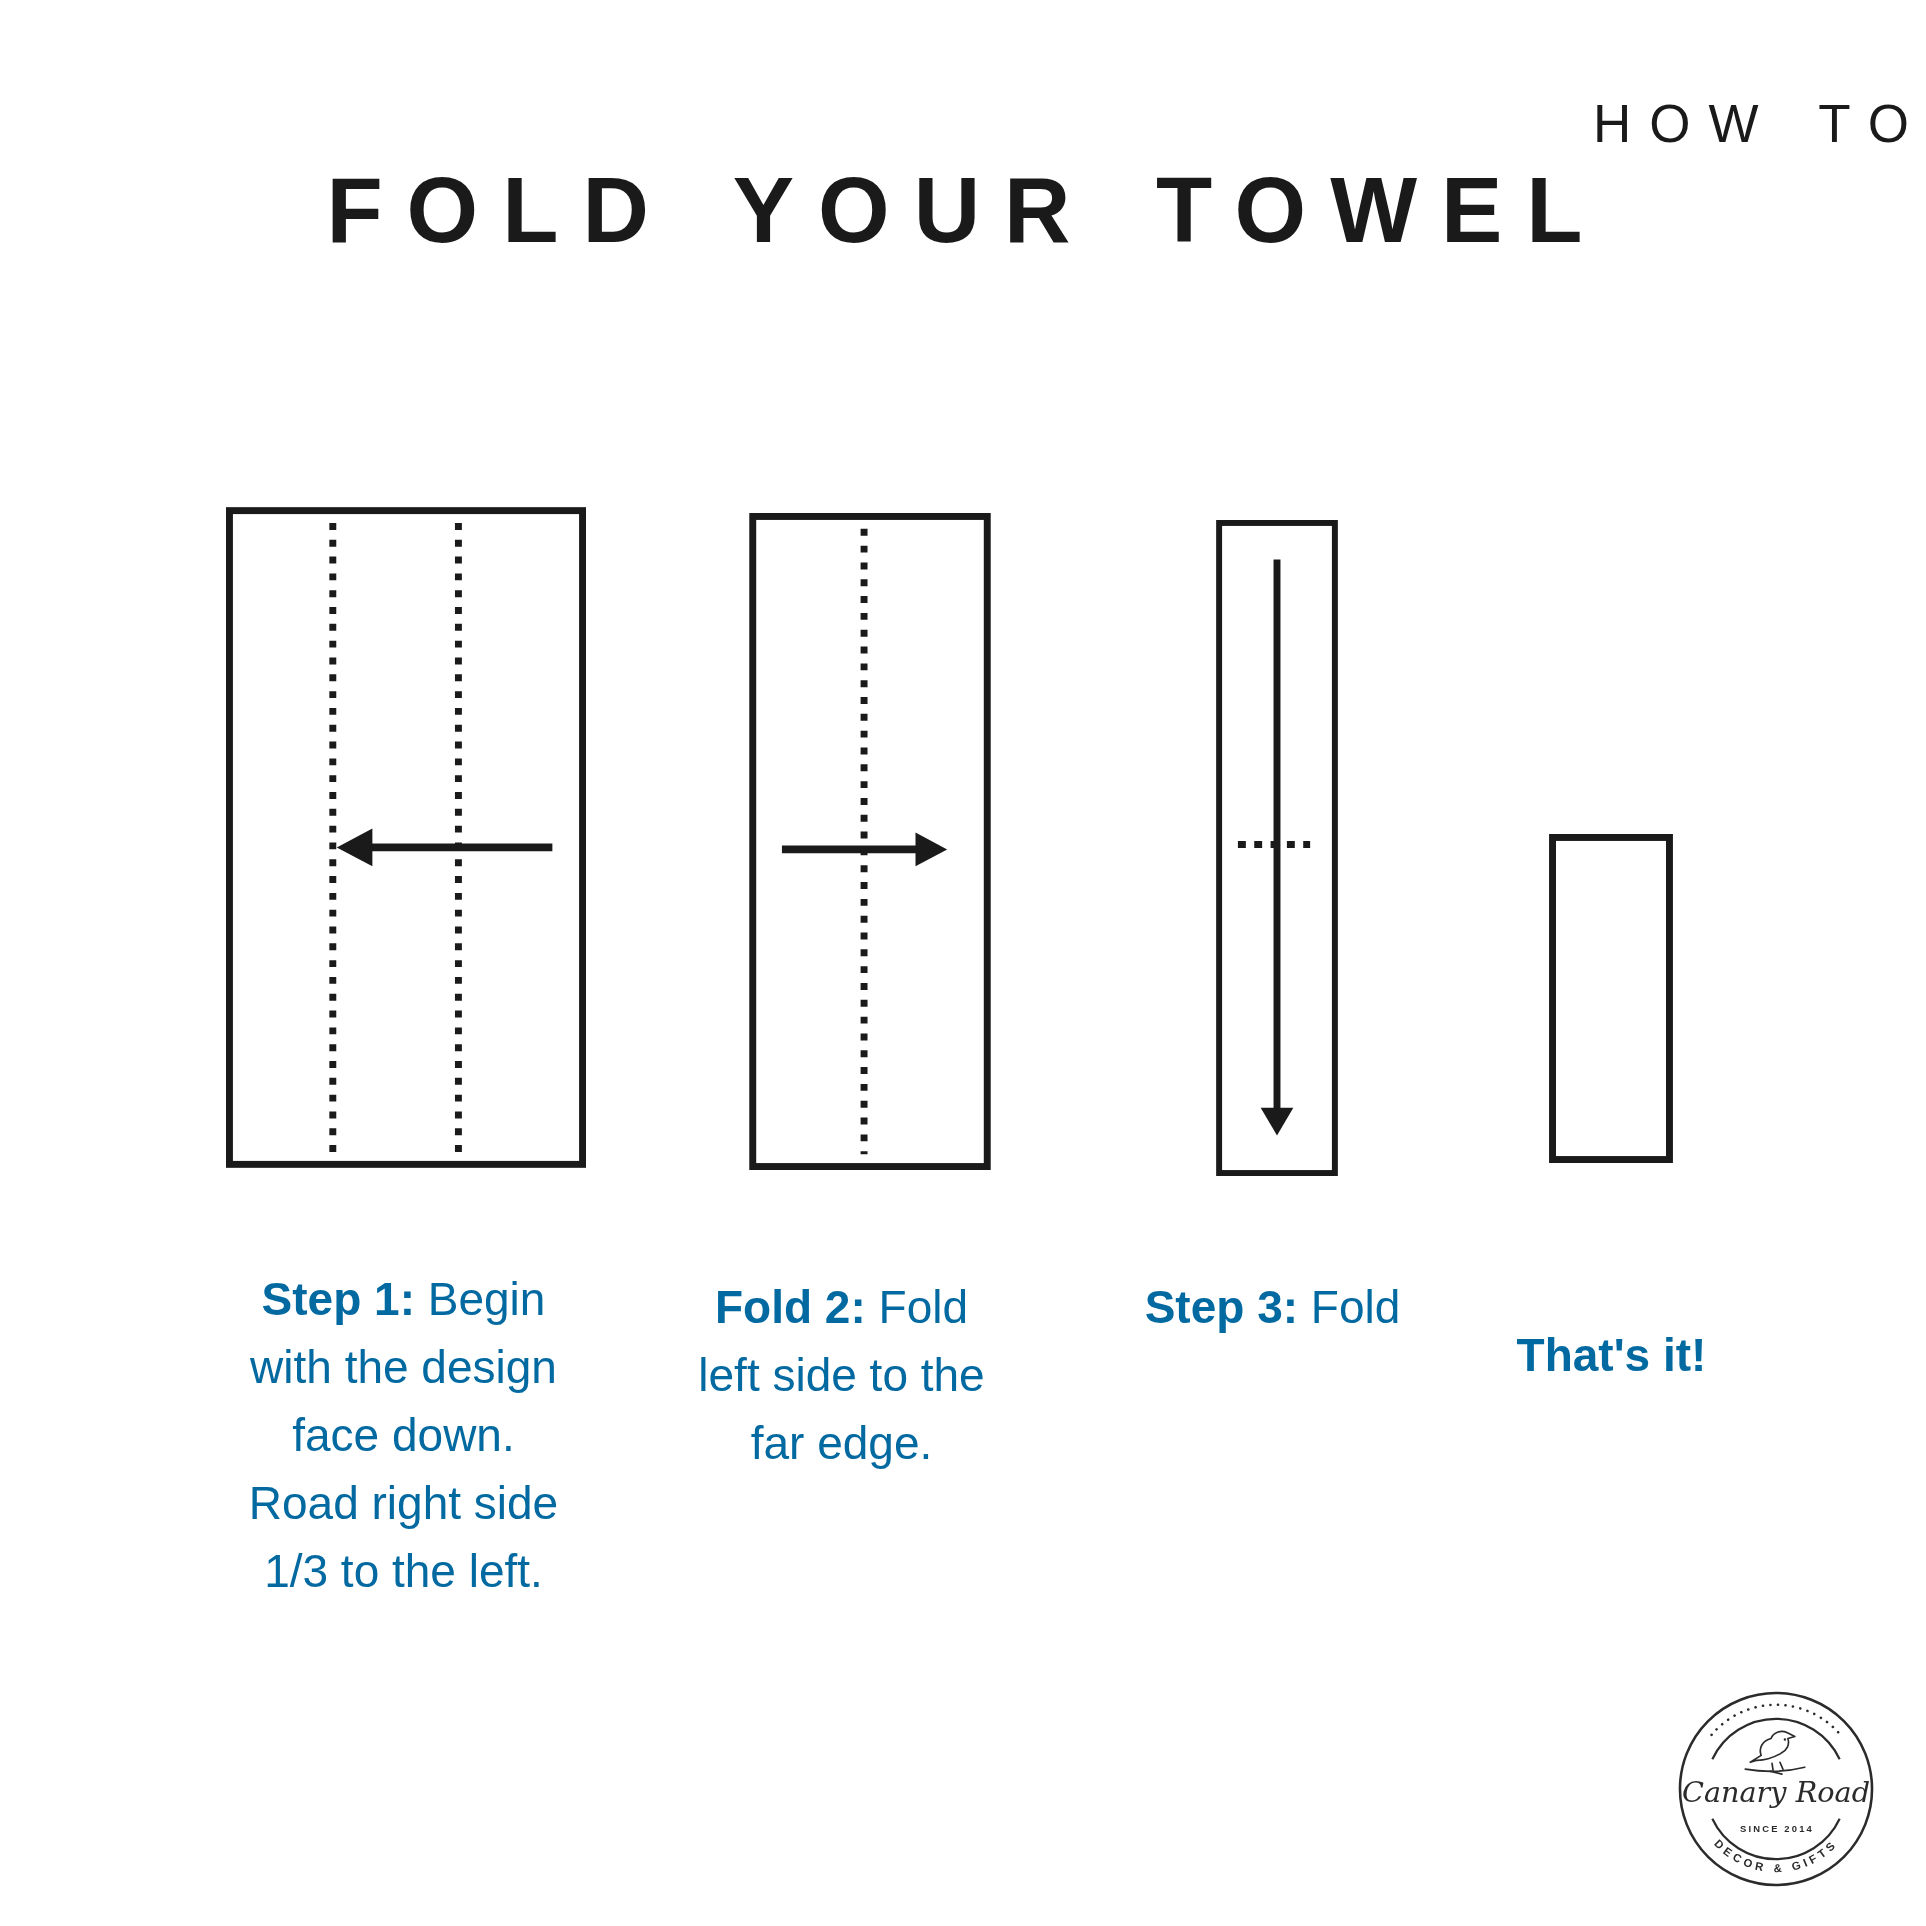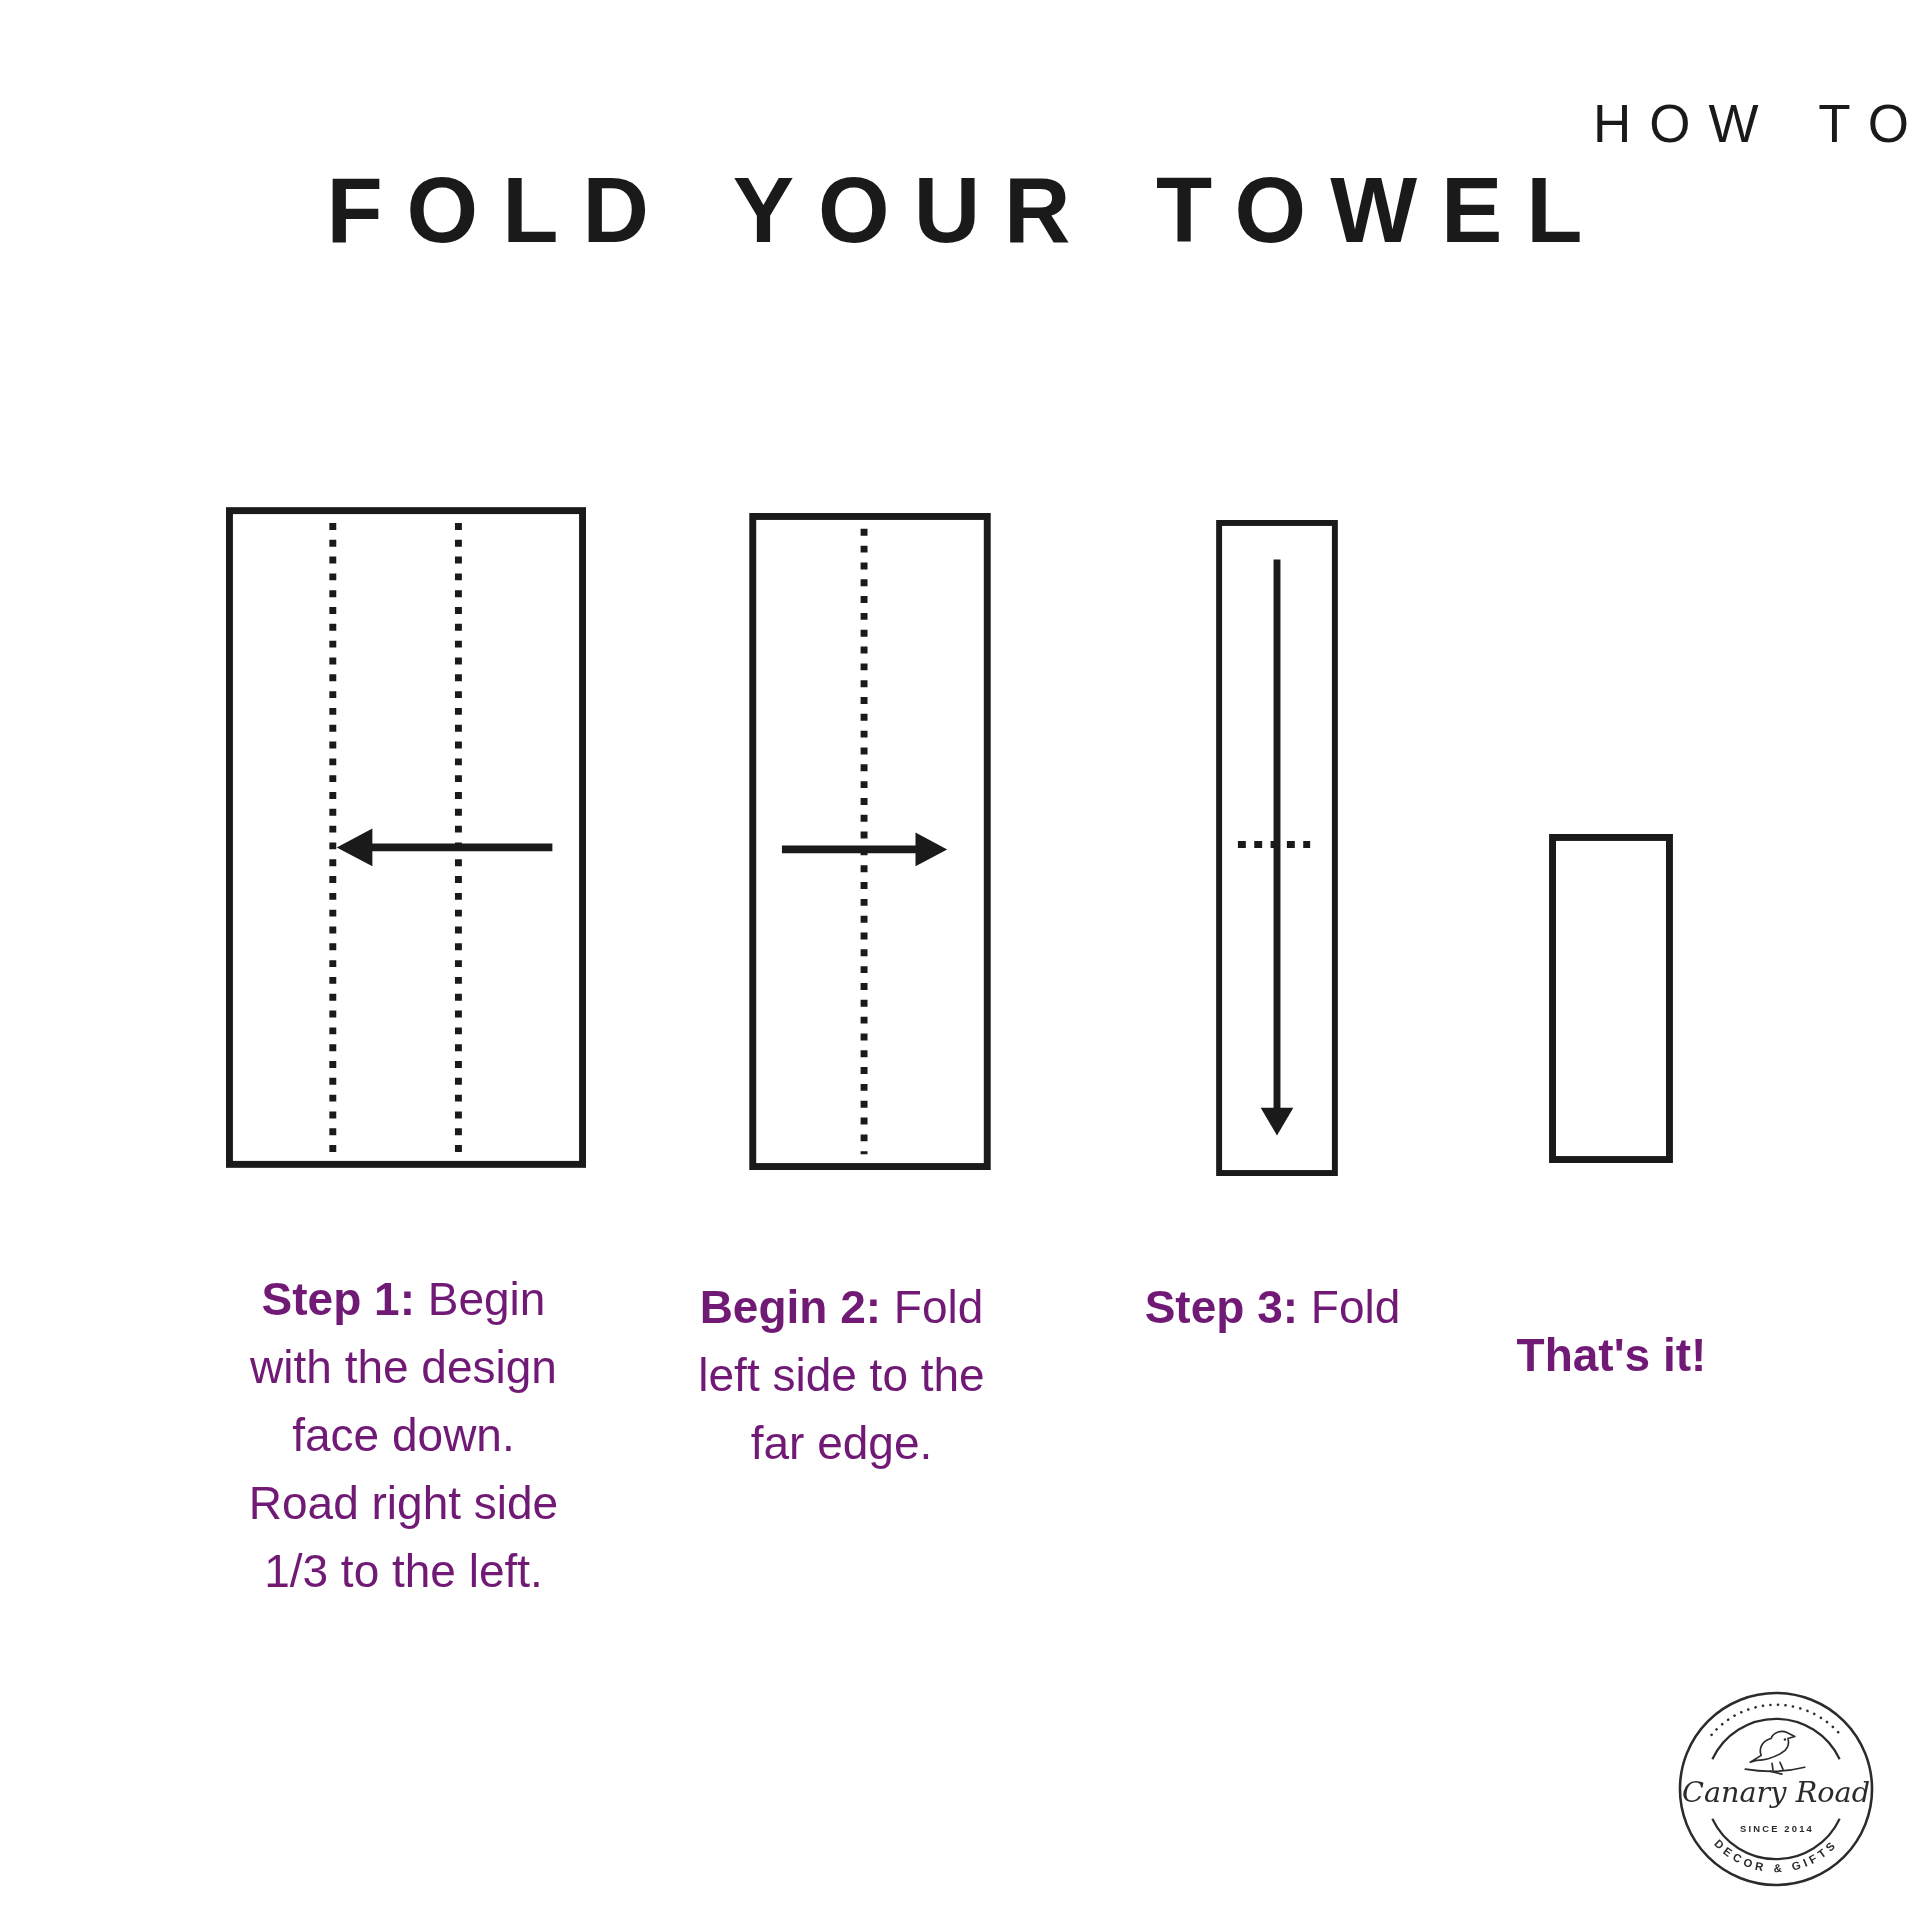--- a/index.html
+++ b/index.html
@@ -27,21 +27,21 @@
     font-size:92px;font-weight:800;line-height:1;
     letter-spacing:24px;word-spacing:12px;
     padding-left:6px;box-sizing:border-box;
   }
 
   
   .cap{
     width:475px;
     text-align:center;
     font-size:46px;line-height:68px;
-    color:#701a75;
+    color:#0369a1;
   }
   .cap .b{font-weight:700;}
   .cap-line{white-space:nowrap;}
 
   
   svg{display:block;}
 </style>
 </head>
 <body>
 
@@ -84,21 +84,21 @@
 
   <div class="abs cap" style="left:166px;top:1265px;">
     <div class="cap-line"><span class="b">Step 1:</span><span> Begin</span></div>
     <div class="cap-line">with the design</div>
     <div class="cap-line">face down.</div>
     <div class="cap-line">Road right side</div>
     <div class="cap-line">1/3 to the left.</div>
   </div>
 
   <div class="abs cap" style="left:604px;top:1273px;">
-    <div class="cap-line"><span class="b">Begin 2:</span><span> Fold</span></div>
+    <div class="cap-line"><span class="b">Fold 2:</span><span> Fold</span></div>
     <div class="cap-line">left side to the</div>
     <div class="cap-line">far edge.</div>
   </div>
 
   <div class="abs cap" style="left:1035px;top:1273px;">
     <div class="cap-line"><span class="b">Step 3:</span><span> Fold</span></div>
   </div>
 
   <div class="abs cap" style="left:1374px;top:1273px;margin-top:48px;">
     <div class="cap-line"><span class="b">That's it!</span></div>

